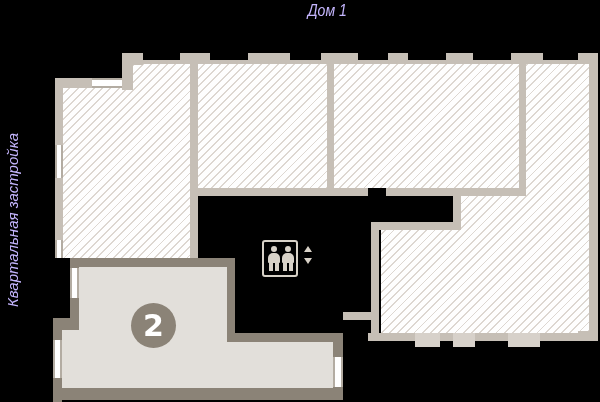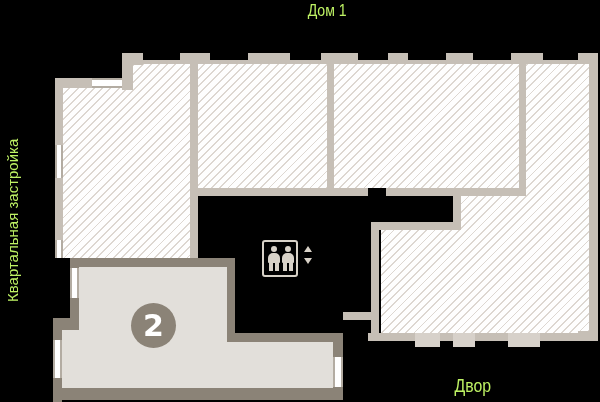--- a/index.html
+++ b/index.html
@@ -8,21 +8,21 @@
   .abs{position:absolute;}
   .wall{position:absolute;background:#c6bfb6;}
   .wall-dark{position:absolute;background:#8b8377;}
   .hatch{position:absolute;background-color:#fefefe;
          background-image:repeating-linear-gradient(135deg, rgba(0,0,0,0) 0 4.5px, #ddd7d1 4.5px 5.8px);}
   .unit-fill{position:absolute;background:#e2dfda;}
   .win-v{position:absolute;background:#ffffff;border-left:2px solid #b3aca2;border-right:2px solid #b3aca2;box-sizing:border-box;}
   .win-h{position:absolute;background:#ffffff;border-top:2px solid #b3aca2;border-bottom:2px solid #b3aca2;box-sizing:border-box;}
   .win-block{position:absolute;background:#d7d1ca;}
   .gap{position:absolute;background:#000000;}
-  .label{position:absolute;color:#bef264;display:flex;align-items:center;justify-content:center;}
+  .label{position:absolute;color:#c4b5fd;display:flex;align-items:center;justify-content:center;font-style:italic;}
   .label-h span{display:inline-block;transform:scaleX(0.88);white-space:nowrap;}
   .label-v{writing-mode:vertical-rl;transform:rotate(180deg);text-orientation:mixed;
            display:flex;align-items:center;justify-content:center;white-space:nowrap;}
   .badge{position:absolute;background:#8b8377;border-radius:50%;color:#ffffff;
          display:flex;align-items:center;justify-content:center;
          font-weight:bold;font-size:30px;font-family:"DejaVu Sans",sans-serif;}
   .lift-box{position:absolute;border:2px solid #d8d2c8;border-radius:3px;box-sizing:border-box;}
   .icon-part{position:absolute;background:#d8d2c8;}
   .head{border-radius:50%;}
   .torso{border-radius:5px 5px 1px 1px;}
@@ -112,17 +112,14 @@
       <div class="icon-part" style="left:7px;top:17px;width:4px;height:8px;"></div>
     </div>
     <div class="tri-up" style="left:44px;top:8px;"></div>
     <div class="tri-down" style="left:44px;top:20px;"></div>
   </div>
 
   <div class="label label-h" style="left:247px;top:1px;width:160px;height:20px;font-size:16px;">
     <span>Дом 1</span>
   </div>
   <div class="label label-v" style="left:0px;top:90px;width:24px;height:260px;font-size:15px;">Квартальная застройка</div>
-  <div class="label label-h" style="left:408px;top:373px;width:130px;height:26px;font-size:18px;">
-    <span>Двор</span>
-  </div>
 
 </div>
 
 </body></html>

